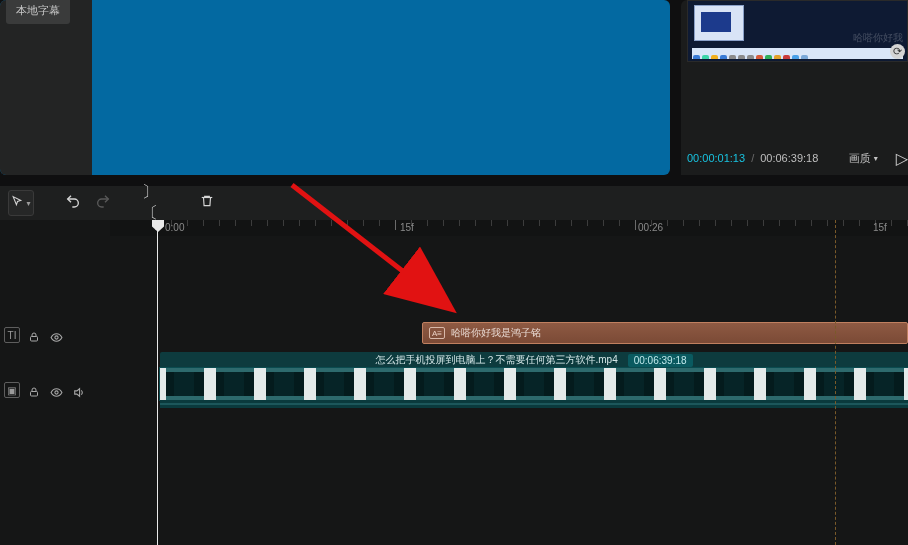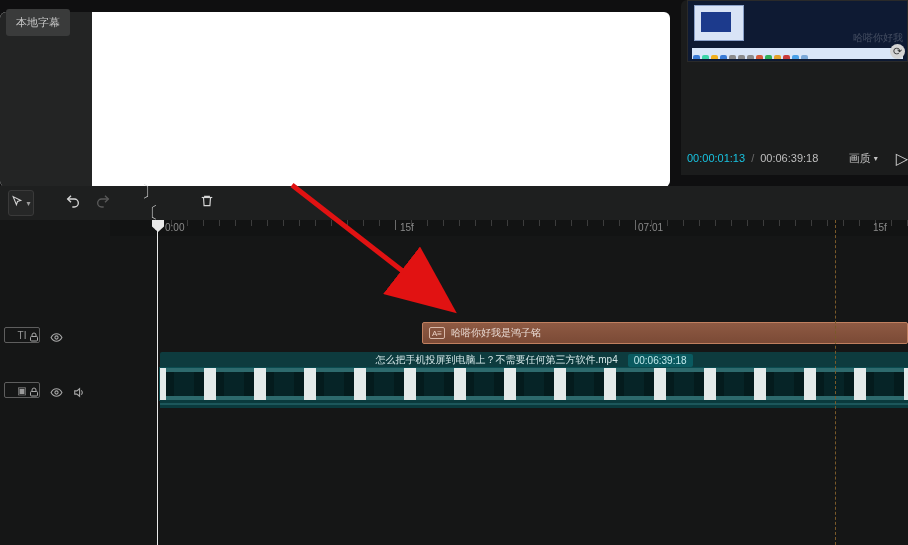--- a/index.html
+++ b/index.html
@@ -2,22 +2,22 @@
 <html><head>
 <meta charset="utf-8">
 <style>
   * { box-sizing: border-box; margin: 0; padding: 0; }
   html, body { width: 908px; height: 545px; background: #0f0f10; font-family: "Microsoft YaHei", Arial, sans-serif; color: #cfcfcf; overflow: hidden; }
   .root { position: relative; width: 908px; height: 545px; }
 
   
   .top-panels { position: absolute; inset: 0 0 auto 0; height: 180px; }
   .panel-left {
-    position: absolute; top: 12px; left: 0; width: 670px; height: 175px;
-    background: #ffffff; border-radius: 6px;
+    position: absolute; top: 0; left: 0; width: 670px; height: 175px;
+    background: #0369a1; border-radius: 6px;
   }
   .panel-left .side-col {
     position: absolute; left: 0; top: 0; width: 92px; height: 175px;
     background: #232424; border-top-left-radius: 6px; border-bottom-left-radius: 6px;
   }
   .chip {
     position: absolute; left: 6px; top: -3px;
     padding: 6px 10px; background: #3a3b3b; color: #c8c8c8;
     font-size: 11px; border-radius: 3px; cursor: pointer;
   }
@@ -98,21 +98,21 @@
   }
   .track-controls {
     position: absolute; left: 0; top: 0; width: 110px; bottom: 0;
   }
   .ctrl-row {
     position: absolute; left: 4px; height: 20px;
     display: flex; align-items: center; gap: 6px; color: #a8a8a8;
   }
   .ctrl-row .ic { width: 16px; height:16px; display:flex; align-items:center; justify-content:center; font-size:12px; color:#a8a8a8; cursor:pointer;}
   .box-label{
-    position:absolute; left:4px; width:36px; height:16px; border:1px solid #5e5e5e; border-radius:2px;
+    position:absolute; left:4px; width:16px; height:16px; border:1px solid #5e5e5e; border-radius:2px;
     display:flex; align-items:center; justify-content:center; font-size:10px; color:#9a9a9a;
   }
   .cover-cell{
     position:absolute; width:34px; height:34px; border:1px solid #3a3a3a; border-radius:3px;
     display:flex; align-items:center; justify-content:center; font-size:11px; color:#b0b0b0;
     background:#1d1e1e; left: 113px;
   }
 
   
   .playhead {
@@ -294,21 +294,21 @@
       <div class="tick" style="left: 685px;"></div>
       <div class="tick" style="left: 701px;"></div>
       <div class="tick" style="left: 717px;"></div>
       <div class="tick" style="left: 733px;"></div>
       <div class="tick" style="left: 749px;"></div>
       <div class="tick" style="left: 765px;"></div>
       <div class="tick" style="left: 781px;"></div>
       <div class="tick" style="left: 797px;"></div>
       <span class="lbl" style="left: 55px;">0:00</span>
       <span class="lbl" style="left: 290px;">15f</span>
-      <span class="lbl" style="left: 528px;">07:01</span>
+      <span class="lbl" style="left: 528px;">00:26</span>
       <span class="lbl" style="left: 763px;">15f</span>
     </div>
 
   <div class="vline-zone">
     <div class="track-controls">
       <div class="box-label" style="top:107px;">TI</div>
       <div class="ctrl-row" style="top:107px; left:26px;">
         <span class="ic">
           <svg width="12" height="12" viewBox="0 0 24 24" fill="none" stroke="#a8a8a8" stroke-width="2">
               <rect x="5" y="11" width="14" height="9" rx="2"></rect>

